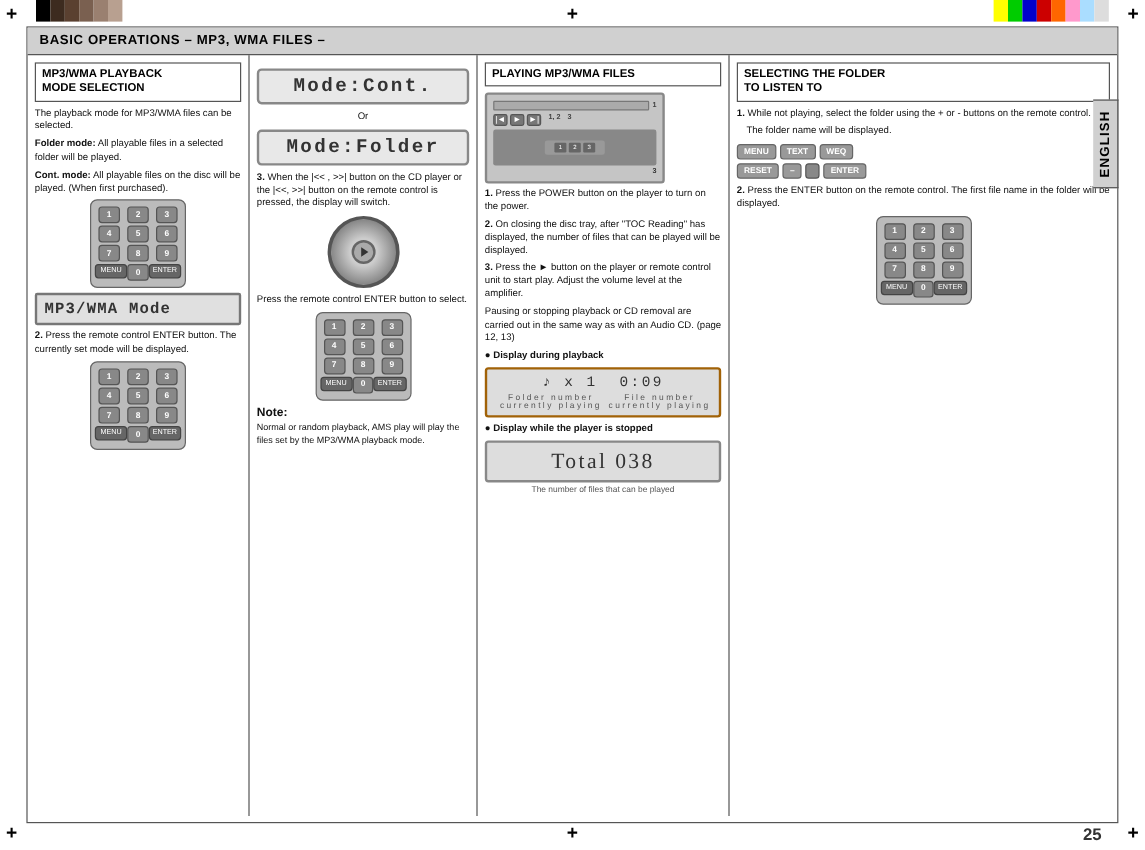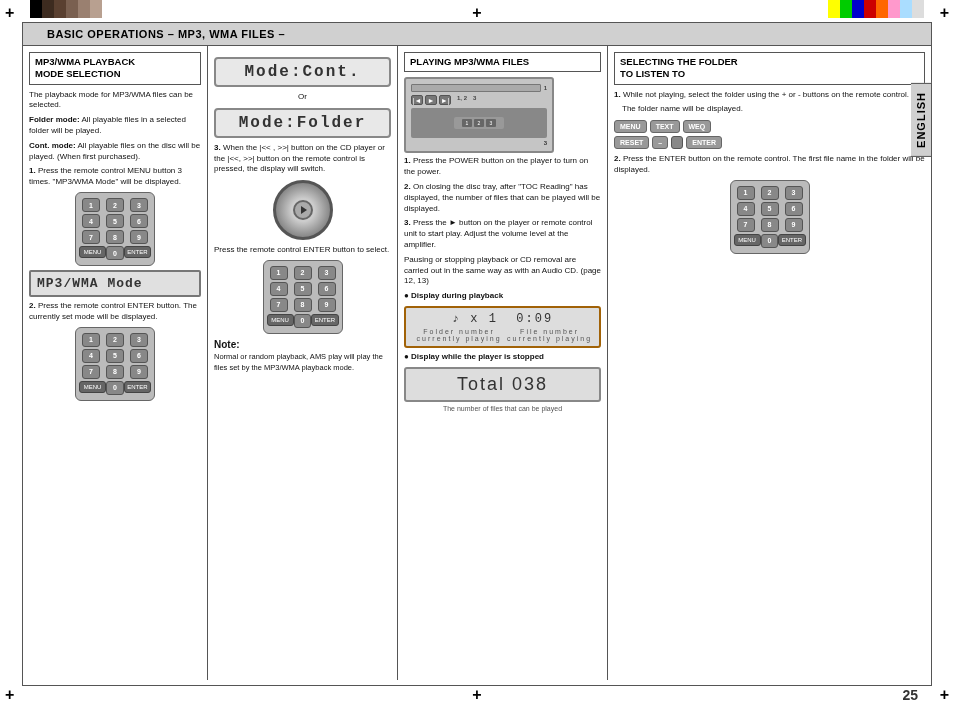--- a/index.html
+++ b/index.html
@@ -20,21 +20,21 @@
       left: 22px;
       right: 22px;
       bottom: 22px;
       border: 1.5px solid #555;
     }
 
     
     .top-banner {
       background: #d0d0d0;
       border-bottom: 1.5px solid #555;
-      padding: 5px 24px;
+      padding: 5px 10px;
       font-weight: bold;
       font-size: 11px;
       letter-spacing: 0.5px;
     }
 
     
     .content-row {
       display: flex;
       height: calc(100% - 28px);
     }
@@ -319,24 +319,20 @@
       <div class="body-text">
         <span class="label-bold">Folder mode:</span>
         <span>All playable files in a selected folder will be played.</span>
       </div>
 
       <div class="body-text">
         <span class="label-bold">Cont. mode:</span>
         <span>All playable files on the disc will be played. (When first purchased).</span>
       </div>
 
-      <div class="body-text">
-        <span class="step-num">1.</span>
-        <span>Press the remote control MENU button 3 times. "MP3/WMA Mode" will be displayed.</span>
-      </div>
 
       <div class="keypad">
         <div class="keypad-row">
           <div class="key">1</div>
           <div class="key">2</div>
           <div class="key">3</div>
         </div>
         <div class="keypad-row">
           <div class="key">4</div>
           <div class="key">5</div>
@@ -479,21 +475,21 @@
       <div style="border:2px solid #a16207; border-radius:3px; background:#ddd; padding:4px 6px; margin:3px 0; font-family:'Courier New',monospace; font-size:14px; letter-spacing:2px; color:#333; text-align:center; position:relative;">
         <div style="font-size:12px;">♪ x&nbsp;1&nbsp;&nbsp;0:09</div>
         <div style="display:flex; justify-content:space-between; font-size:7px; color:#555; font-family:Arial; margin-top:2px;">
           <span>Folder number currently playing</span>
           <span>File number currently playing</span>
         </div>
       </div>
 
       <div class="body-text" style="font-weight:bold; margin-top:4px;">● Display while the player is stopped</div>
 
-      <div style="border:2px solid #888; border-radius:3px; background:#ddd; padding:5px 8px; margin:3px 0; font-family:Liberation Sans, sans-serif; font-size:18px; letter-spacing:2px; color:#333; text-align:center;">
+      <div style="border:2px solid #888; border-radius:3px; background:#ddd; padding:5px 8px; margin:3px 0; font-family:Liberation Serif, serif; font-size:18px; letter-spacing:2px; color:#333; text-align:center;">
         <span>Total  038</span>
       </div>
       <div style="font-size:7px; color:#555; text-align:center;">The number of files that can be played</div>
     </div>
 
     <div class="section-folder">
       <div class="section-title">SELECTING THE FOLDER<br>TO LISTEN TO</div>
 
       <div class="body-text">
         <span class="step-num">1.</span>

